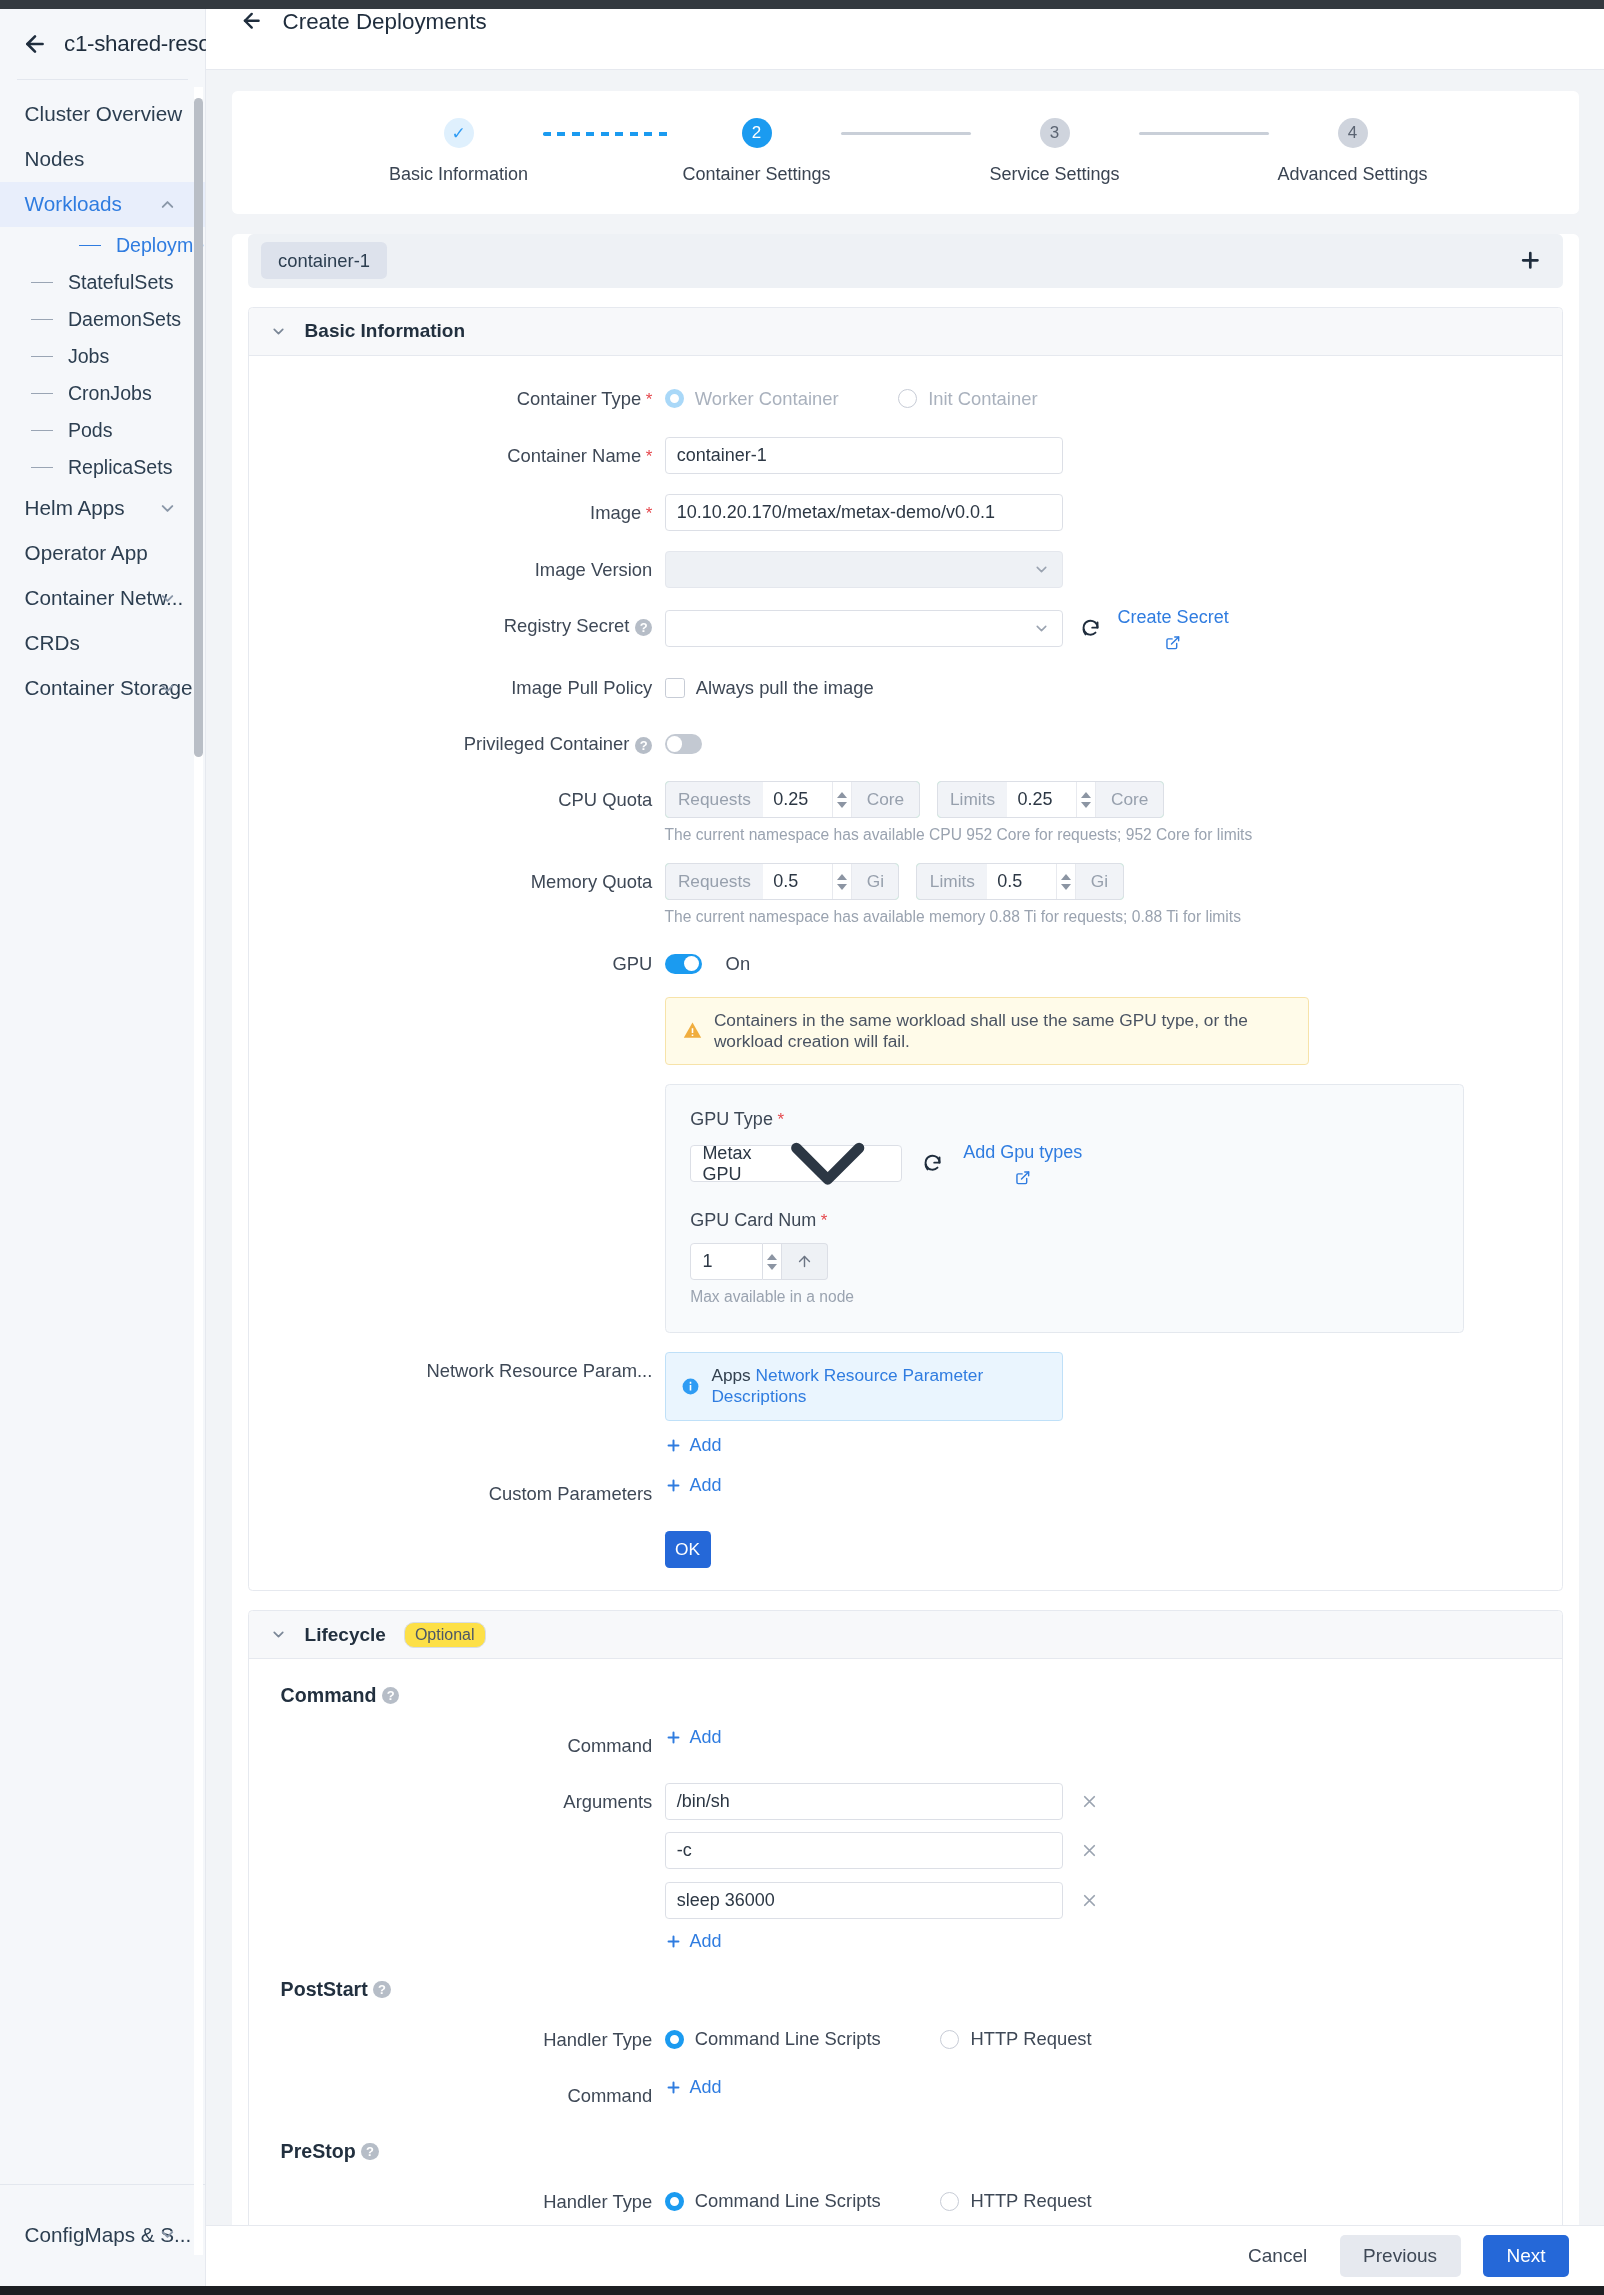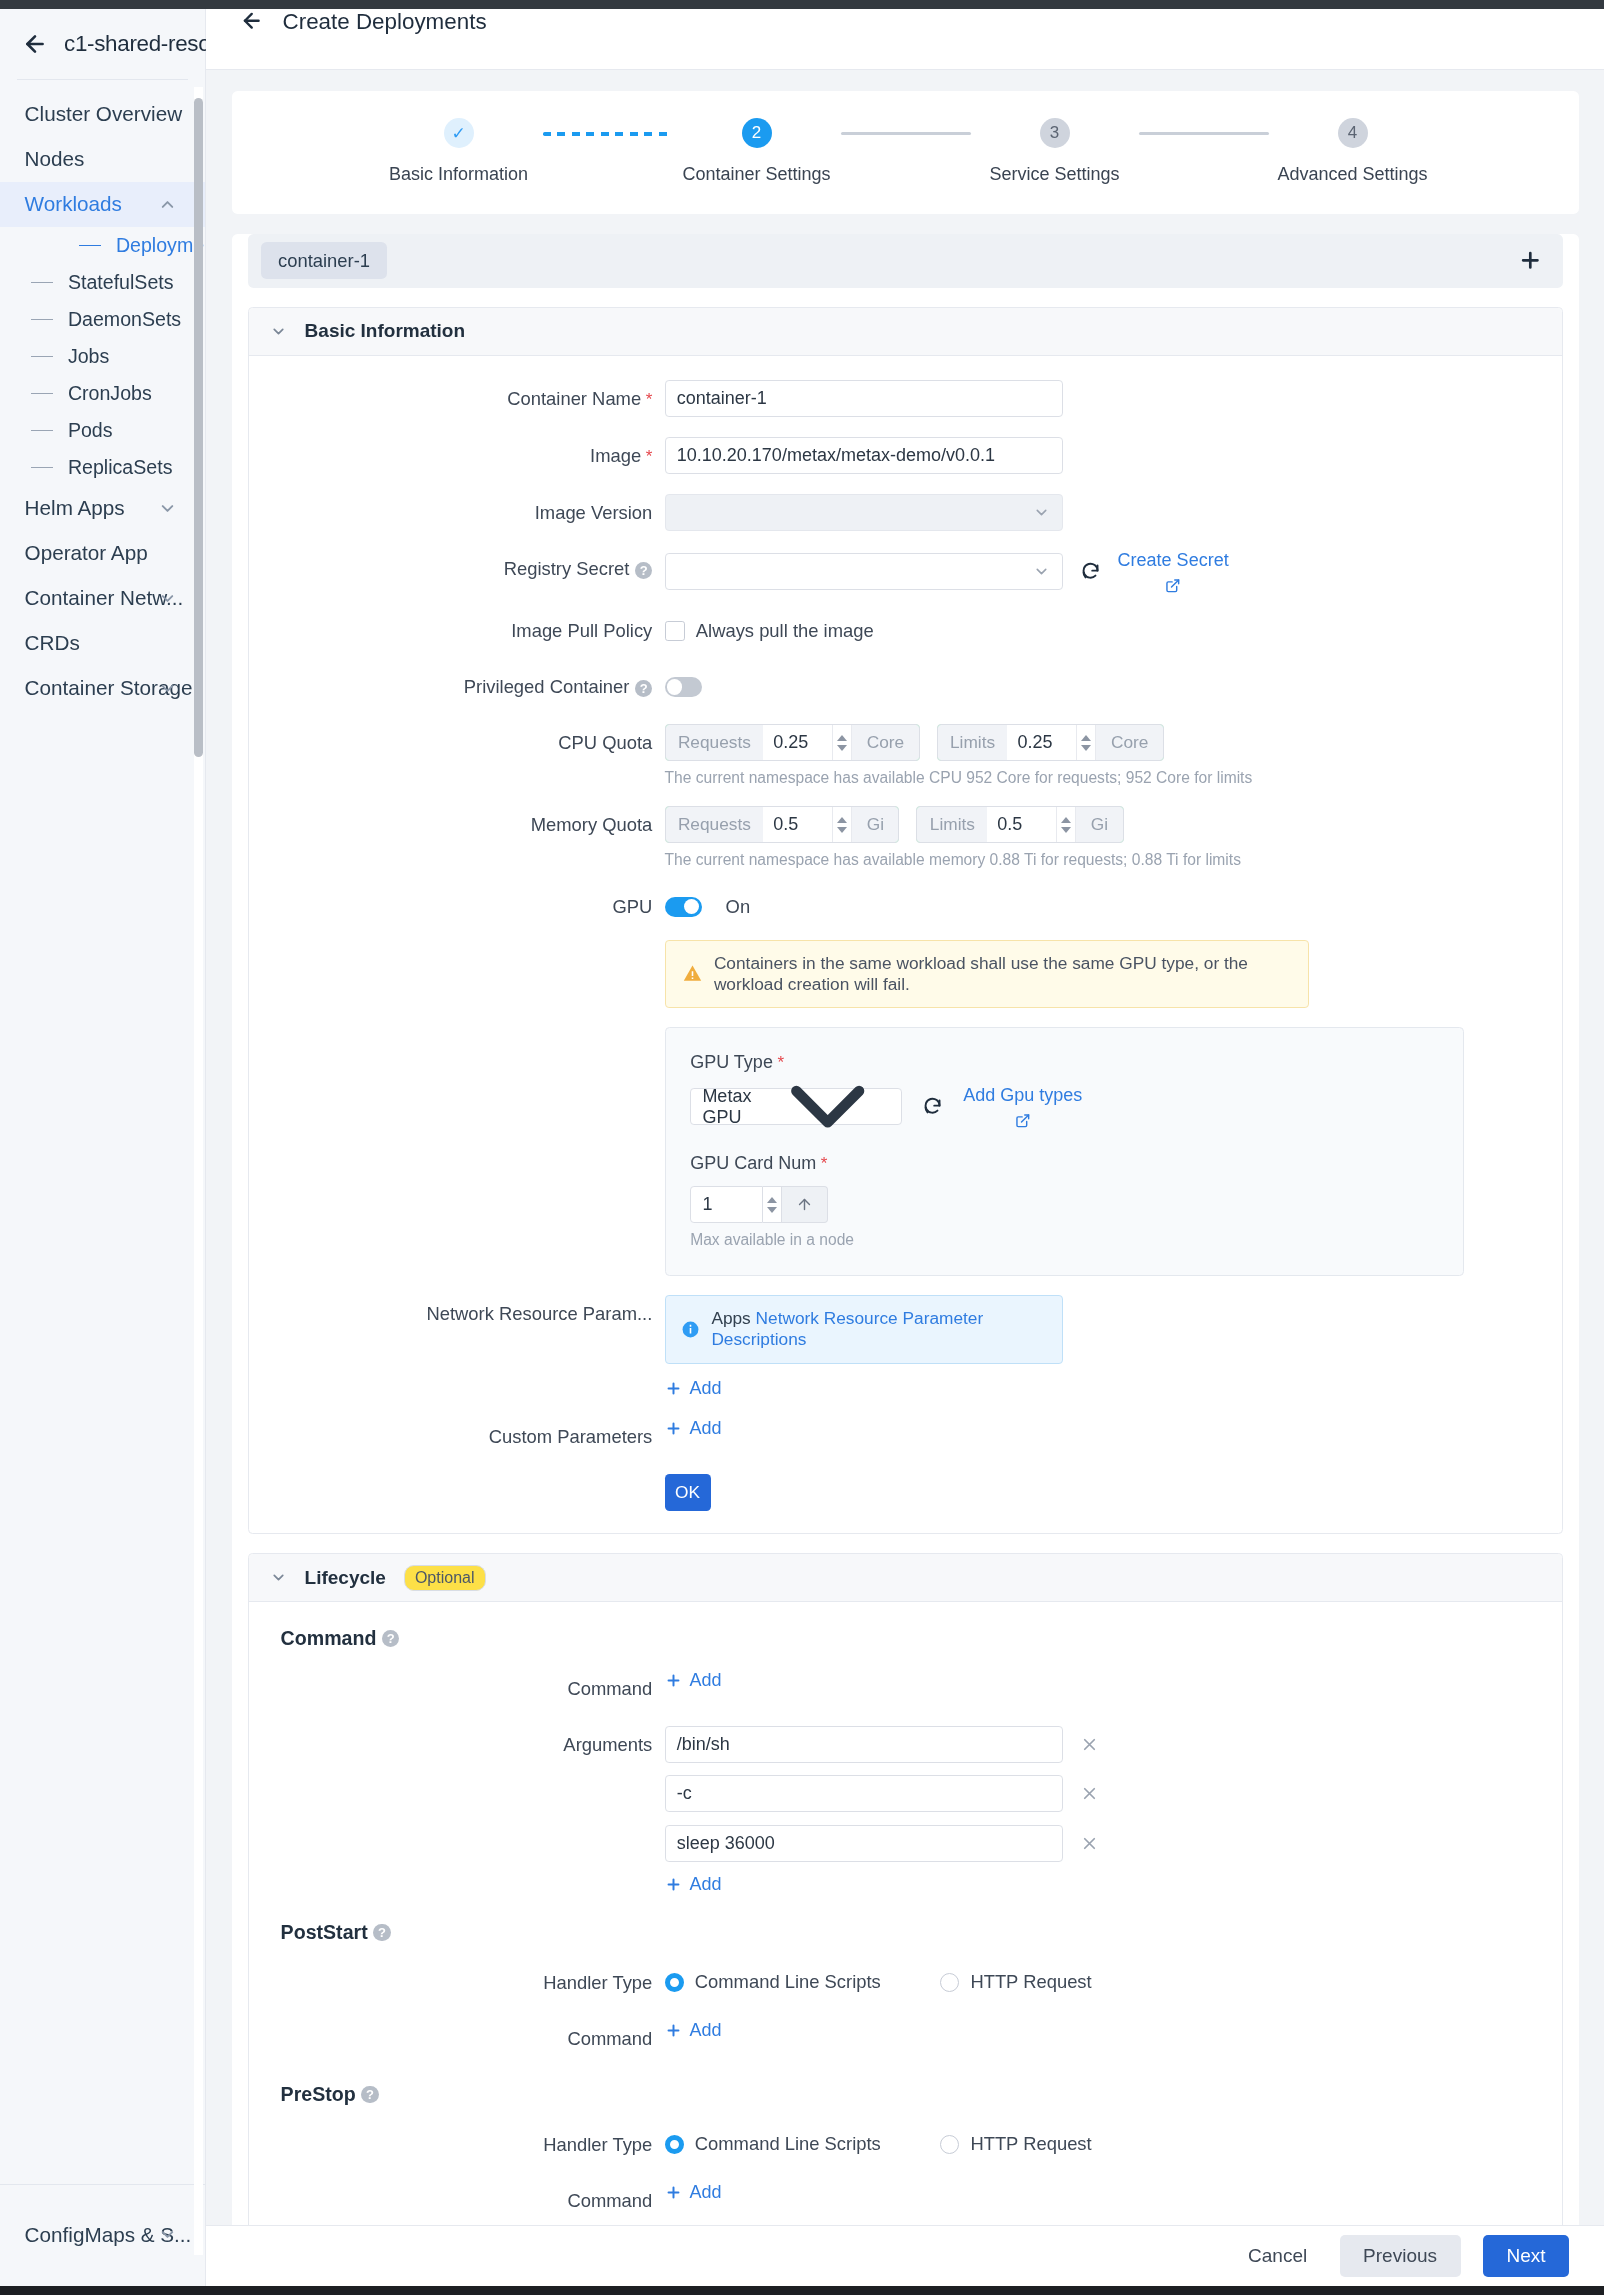--- a/index.html
+++ b/index.html
@@ -406,20 +406,34 @@
 
         <div class="section">
           <div class="sec-head">
             <svg class="sec-chev" viewBox="0 0 24 24" fill="none" stroke="currentColor" stroke-width="2.4" stroke-linecap="round" stroke-linejoin="round">
                 <path d="M6 9l6 6 6-6"></path>
               </svg>
             <span class="sec-title">Basic Information</span>
           </div>
           <div class="sec-body">
 
+            <div class="row">
+              <div class="row-label">
+                <span>Container Type</span><span class="req">*</span>
+              </div>
+              <div class="row-field">
+                <div class="radio-line">
+                  <span class="radio on muted"></span>
+                  <span class="radio-txt muted">Worker Container</span>
+                  <span class="radio-gap"></span>
+                  <span class="radio"></span>
+                  <span class="radio-txt muted">Init Container</span>
+                </div>
+              </div>
+            </div>
 
             <div class="row">
               <div class="row-label">
                 <span>Container Name</span><span class="req">*</span>
               </div>
               <div class="row-field">
                 <div class="input">container-1</div>
               </div>
             </div>
 

